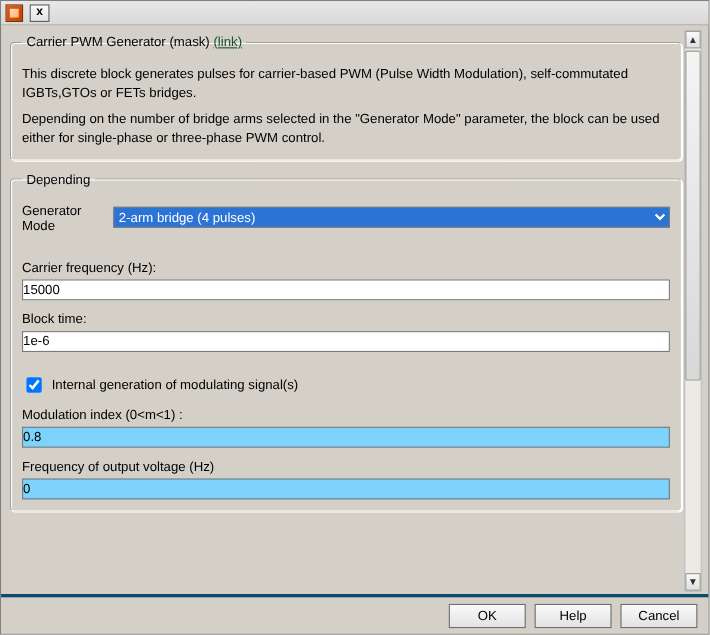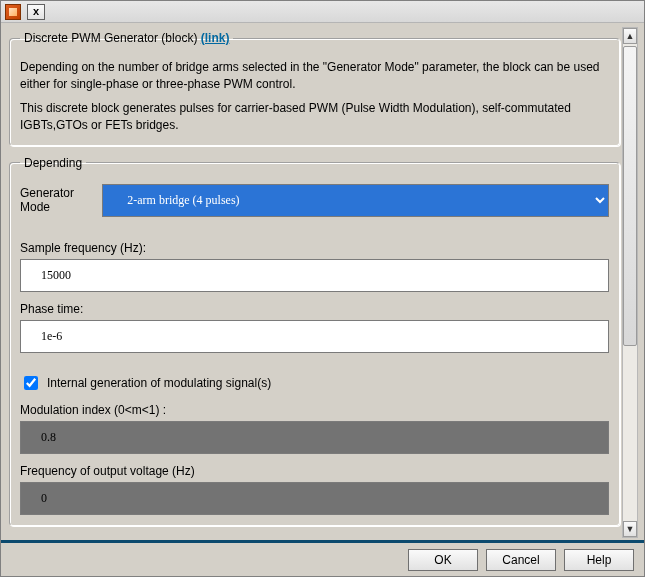--- a/index.html
+++ b/index.html
@@ -62,46 +62,46 @@
     box-shadow: inset 1px 1px 0 #fff, 1px 1px 0 #fff;
     border-radius: 4px;
     margin: 4px 2px 10px 2px;
     padding: 8px 10px 10px 10px;
   }
   fieldset.groupbox > legend {
     padding: 0 4px;
     color: #000;
     font-size: 12px;
   }
-  .desc-link { color: #0369a1; text-decoration: underline; cursor: pointer; font-weight: bold; }
+  .desc-link { color: #14532d; text-decoration: underline; cursor: pointer; }
   .desc-text { margin: 6px 0 0 0; line-height: 1.45; }
   .params-inner { }
   .row-inline {
     display: flex;
     align-items: center;
     gap: 8px;
     margin: 6px 0 24px 0;
   }
   .field-label { display: block; margin: 10px 0 4px 0; }
   select.combo, input.text {
     width: 100%;
-    height: 33px;
+    height: 19px;
     border: 1px solid #7a7a7a;
     background: #fff;
-    font-family: Liberation Serif, serif;
+    font-family: Liberation Sans, sans-serif;
     font-size: 12px;
-    padding: 1px 20px;
+    padding: 1px 0;
   }
   select.combo {
     background: #2b74d6;
     color: #fff;
   }
   select.combo option { background: #fff; color: #000; }
   input.text.tint {
-    background: #737373;
+    background: #7dd3fc;
   }
   .chk-row {
     display: flex; align-items: center; gap: 6px;
     margin: 20px 0 6px 0;
   }
   .chk-row input[type=checkbox] {
     width: 14px; height: 14px;
   }
   .scrollbar {
     position: absolute;
@@ -154,42 +154,42 @@
 
   <div class="titlebar">
     <div class="title-icon"></div>
     <div class="close-btn">x</div>
   </div>
 
   <div class="body-wrap">
 
     <fieldset class="groupbox">
       <legend>
-        <span>Discrete PWM Generator (block)</span>
+        <span>Carrier PWM Generator (mask)</span>
         <span class="desc-link">(link)</span>
       </legend>
+      <p class="desc-text">This discrete block generates pulses for carrier-based PWM (Pulse Width Modulation), self-commutated IGBTs,GTOs or FETs bridges.</p>
       <p class="desc-text">Depending on the number of bridge arms selected in the "Generator Mode" parameter, the block can be used either for single-phase or three-phase PWM control.</p>
-      <p class="desc-text">This discrete block generates pulses for carrier-based PWM (Pulse Width Modulation), self-commutated IGBTs,GTOs or FETs bridges.</p>
     </fieldset>
 
     <fieldset class="groupbox">
       <legend>Depending</legend>
       <div class="params-inner">
 
         <div class="row-inline">
           <span>Generator Mode</span>
           <select class="combo">
             <option selected="">2-arm  bridge (4 pulses)</option>
           </select>
         </div>
 
-        <span class="field-label">Sample frequency (Hz):</span>
+        <span class="field-label">Carrier frequency (Hz):</span>
         <input class="text" type="text" value="15000" style="">
 
-        <span class="field-label">Phase time:</span>
+        <span class="field-label">Block time:</span>
         <input class="text" type="text" value="1e-6" style="">
 
         <div class="chk-row">
           <input type="checkbox" checked="" style="">
           <span>Internal generation of modulating signal(s)</span>
         </div>
 
         <span class="field-label">Modulation index  (0&lt;m&lt;1) :</span>
         <input class="text tint" type="text" value="0.8" style="">
 
@@ -203,17 +203,17 @@
   </div>
 
   <div class="scrollbar">
     <div class="sb-up">▲</div>
     <div class="sb-thumb"></div>
     <div class="sb-down">▼</div>
   </div>
 
   <div class="button-bar">
     <button class="win">OK</button>
+    <button class="win">Help</button>
     <button class="win">Cancel</button>
-    <button class="win">Help</button>
   </div>
 
 </div>
 
 </body></html>

